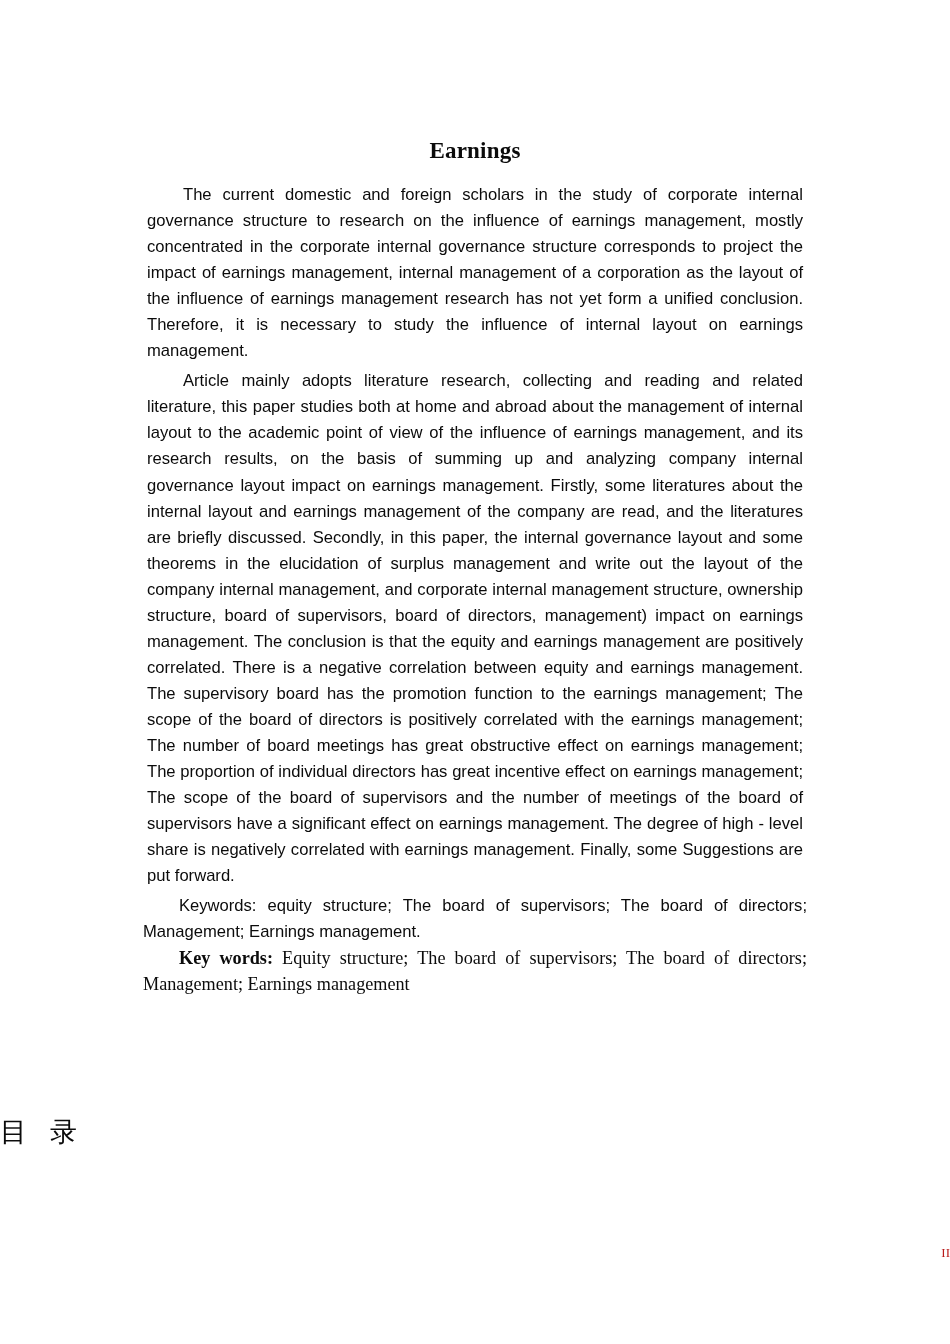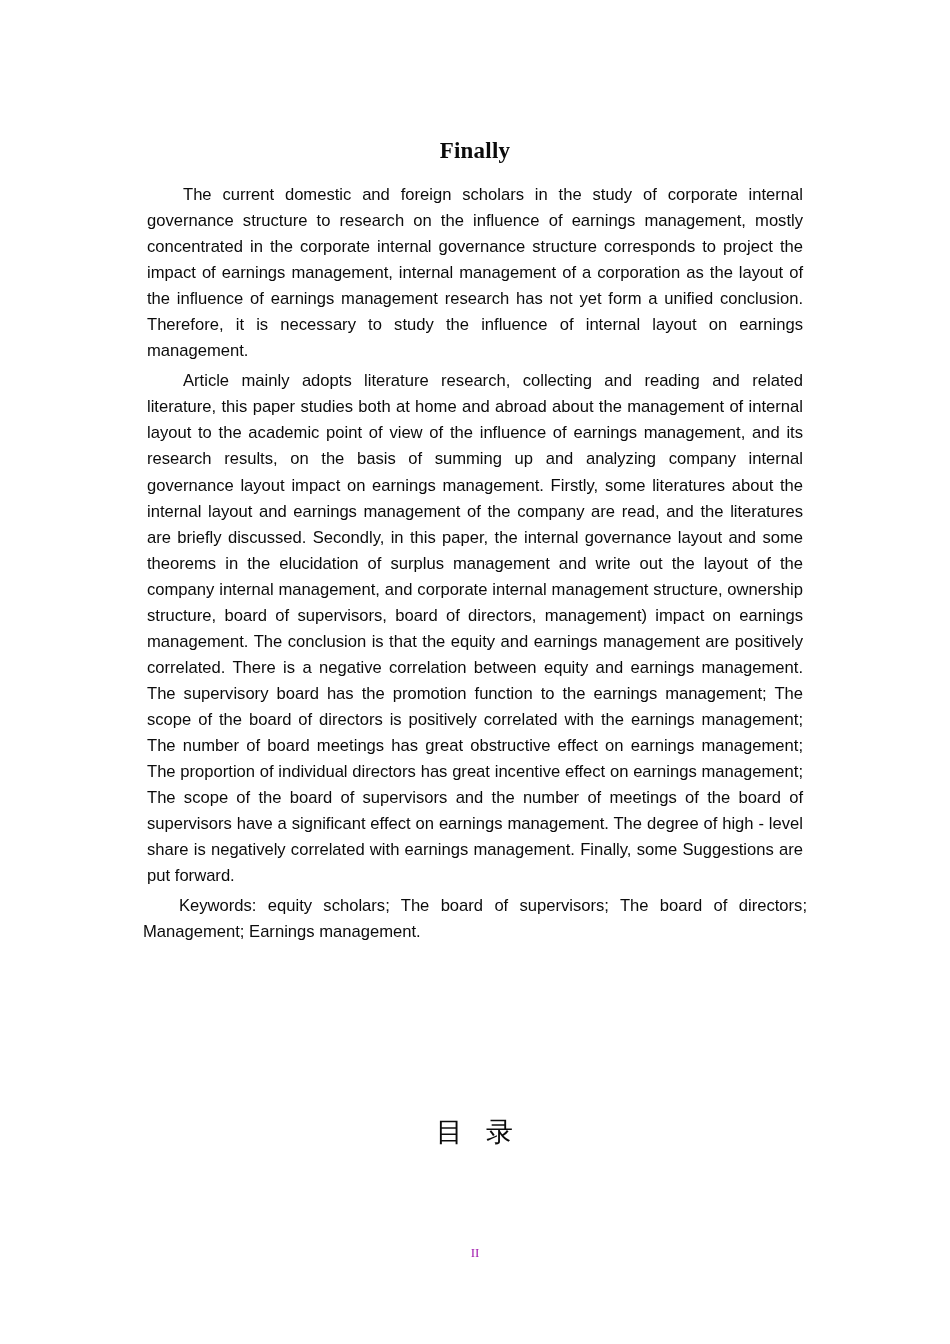--- a/index.html
+++ b/index.html
@@ -73,21 +73,20 @@
   .keywords-serif .kw-label {
     font-weight: bold;
   }
 
   
   .toc-heading {
     position: absolute;
     left: 0;
     top: 1112px;
     width: 950px;
-    text-align: center;
     font-family: "DejaVu Sans", sans-serif;
     font-size: 27px;
     line-height: 40px;
     font-weight: 500;
     letter-spacing: 1px;
   }
   .toc-heading .toc-gap {
     display: inline-block;
     width: 22px;
   }
@@ -110,42 +109,43 @@
     font-weight: normal;
     font-size: 15px;
   }
 
   
   .page-footer {
     position: absolute;
     left: 0;
     top: 1244px;
     width: 950px;
-    text-align: center;
+    text-align: right;
     font-family: "Liberation Serif", serif;
     font-size: 13px;
     line-height: 18px;
-    color: #a21caf;
+    color: #b91c1c;
   }
 </style>
 </head>
 <body>
 
 <div class="page">
 
   <div class="abstract-section">
 
-    <h1 class="abstract-title">Finally</h1>
+    <h1 class="abstract-title">Earnings</h1>
 
     <p class="body-par">The current domestic and foreign scholars in the study of corporate internal governance structure to research on the influence of earnings management, mostly concentrated in the corporate internal governance structure corresponds to project the impact of earnings management, internal management of a corporation as the layout of the influence of earnings management research has not yet form a unified conclusion. Therefore, it is necessary to study the influence of internal layout on earnings management.</p>
 
     <p class="body-par">Article mainly adopts literature research, collecting and reading and related literature, this paper studies both at home and abroad about the management of internal layout to the academic point of view of the influence of earnings management, and its research results, on the basis of summing up and analyzing company internal governance layout impact on earnings management. Firstly, some literatures about the internal layout and earnings management of the company are read, and the literatures are briefly discussed. Secondly, in this paper, the internal governance layout and some theorems in the elucidation of surplus management and write out the layout of the company internal management, and corporate internal management structure, ownership structure, board of supervisors, board of directors, management) impact on earnings management. The conclusion is that the equity and earnings management are positively correlated. There is a negative correlation between equity and earnings management. The supervisory board has the promotion function to the earnings management; The scope of the board of directors is positively correlated with the earnings management; The number of board meetings has great obstructive effect on earnings management; The proportion of individual directors has great incentive effect on earnings management; The scope of the board of supervisors and the number of meetings of the board of supervisors have a significant effect on earnings management. The degree of high - level share is negatively correlated with earnings management. Finally, some Suggestions are put forward.</p>
 
-    <p class="keywords-sans">Keywords: equity scholars; The board of supervisors; The board of directors; Management; Earnings management.</p>
+    <p class="keywords-sans">Keywords: equity structure; The board of supervisors; The board of directors; Management; Earnings management.</p>
 
+    <p class="keywords-serif"><span class="kw-label">Key words:</span><span> Equity structure; The board of supervisors; The board of directors; Management; Earnings management</span></p>
 
   </div>
 
   <div class="toc-heading"><span>目</span><span class="toc-gap"></span><span>录</span></div>
 
 
   <div class="page-footer">II</div>
 
 </div>
 

